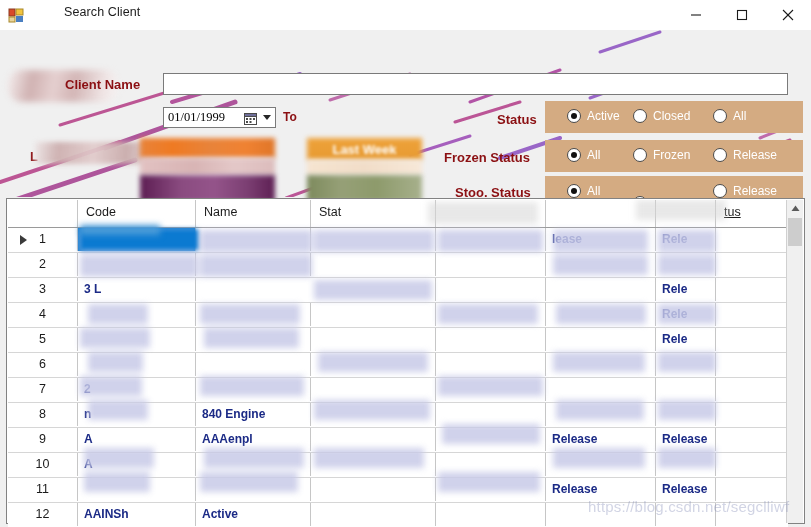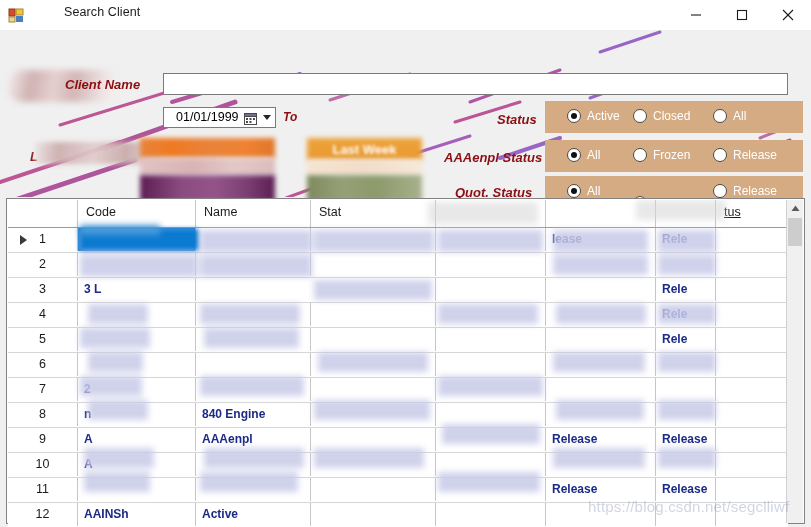--- a/index.html
+++ b/index.html
@@ -54,21 +54,20 @@
     width: 811px; height: 167px;
     background: #f0f0f0;
   }
 
   .lbl {
     position: absolute;
     color: #8b0f12;
     font-weight: bold;
     font-size: 13px;
     white-space: nowrap;
-    font-style: italic;
   }
 
   
   .lbl-client { left: 65px; top: 47px; }
   .blur-client {
     position: absolute; left: 8px; top: 40px;
     width: 110px; height: 32px;
     background: linear-gradient(100deg,
       rgba(245,238,238,.92) 0%, rgba(205,172,172,.92) 22%,
       rgba(228,205,205,.92) 42%, rgba(208,176,176,.92) 60%,
@@ -91,23 +90,23 @@
 
   
   .datebox {
     position: absolute;
     height: 21px;
     background: #ffffff;
     border: 1px solid #7a7a7a;
     box-sizing: border-box;
   }
   .datebox .dval {
-    position: absolute; left: 12px; top: 2px;
+    position: absolute; left: 4px; top: 2px;
     font-size: 12.5px; color: #000;
-    font-family: Liberation Sans, sans-serif;
+    font-family: Liberation Serif, serif;
   }
   .datebox .cal-ico {
     position: absolute; right: 18px; top: 3px;
     width: 13px; height: 13px;
   }
   .datebox .drop-arw {
     position: absolute; right: 4px; top: 7px;
     width: 0; height: 0;
     border-left: 4px solid transparent;
     border-right: 4px solid transparent;
@@ -407,37 +406,37 @@
       <div class="radio" style="left:88px;">
         <span class="dot"></span>
         <span class="rlab">Closed</span>
       </div>
       <div class="radio" style="left:168px;">
         <span class="dot"></span>
         <span class="rlab">All</span>
       </div>
     </div>
 
-    <div class="lbl lbl-frozen">AAAenpl Status</div>
+    <div class="lbl lbl-frozen">Frozen Status</div>
     <div class="rpanel rp2">
       <div class="radio on" style="left:22px;">
         <span class="dot"></span>
         <span class="rlab">All</span>
       </div>
       <div class="radio" style="left:88px;">
         <span class="dot"></span>
         <span class="rlab">Frozen</span>
       </div>
       <div class="radio" style="left:168px;">
         <span class="dot"></span>
         <span class="rlab">Release</span>
       </div>
     </div>
 
-    <div class="lbl lbl-quot">Quot. Status</div>
+    <div class="lbl lbl-quot">Stoo. Status</div>
     <div class="rpanel rp3">
       <div class="radio on" style="left:22px;">
         <span class="dot"></span>
         <span class="rlab">All</span>
       </div>
       <div class="radio" style="left:88px;margin-top:12px;">
         <span class="dot"></span>
         <span class="rlab">Stop</span>
       </div>
       <div class="radio" style="left:168px;">

